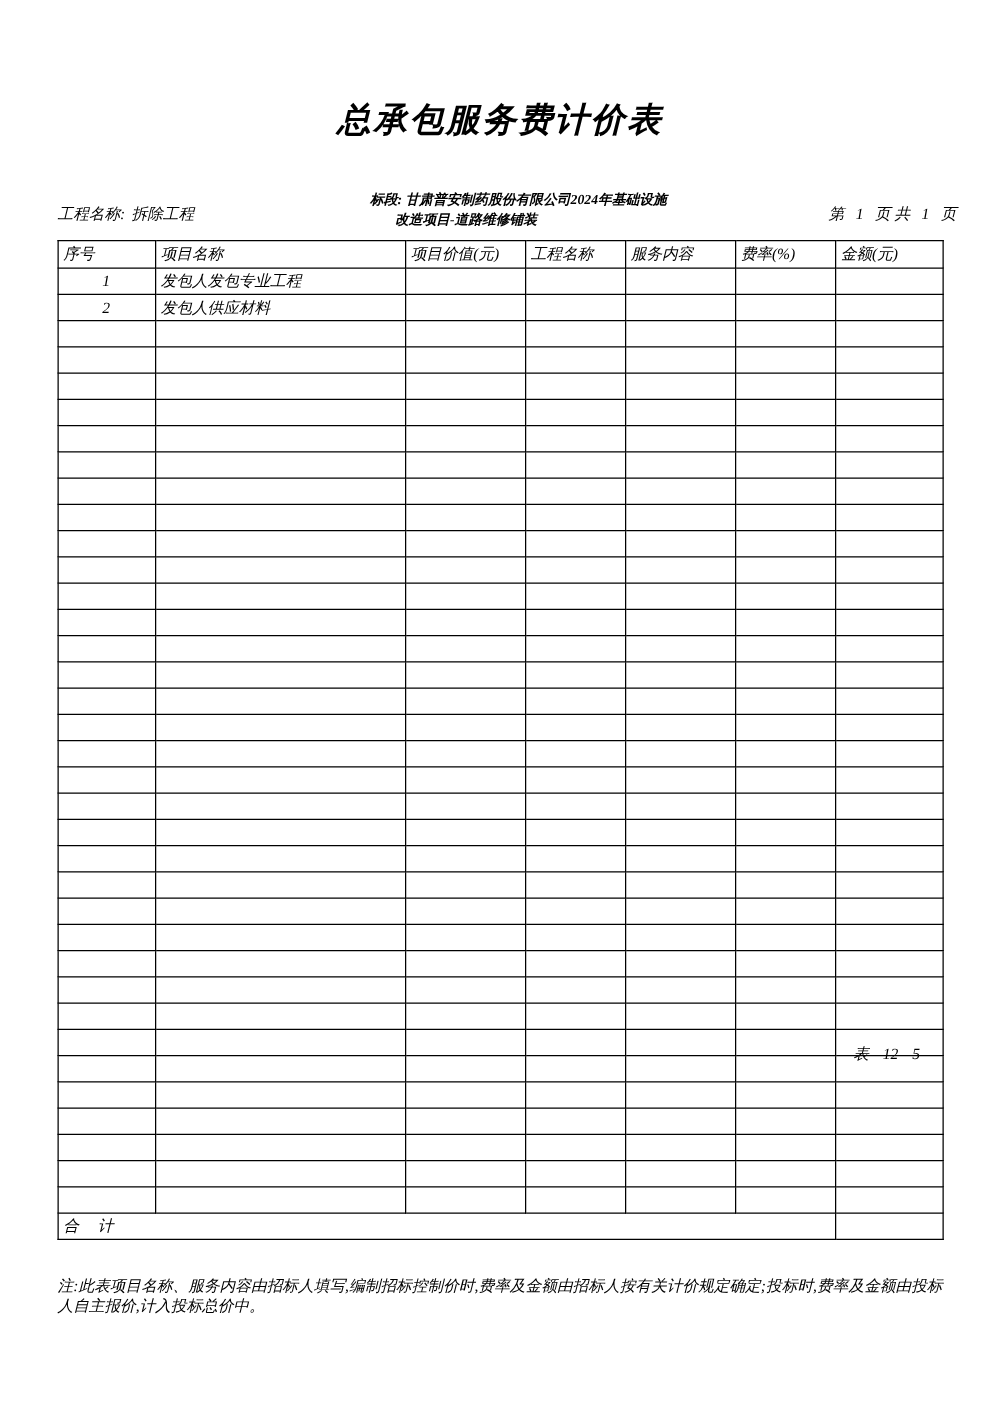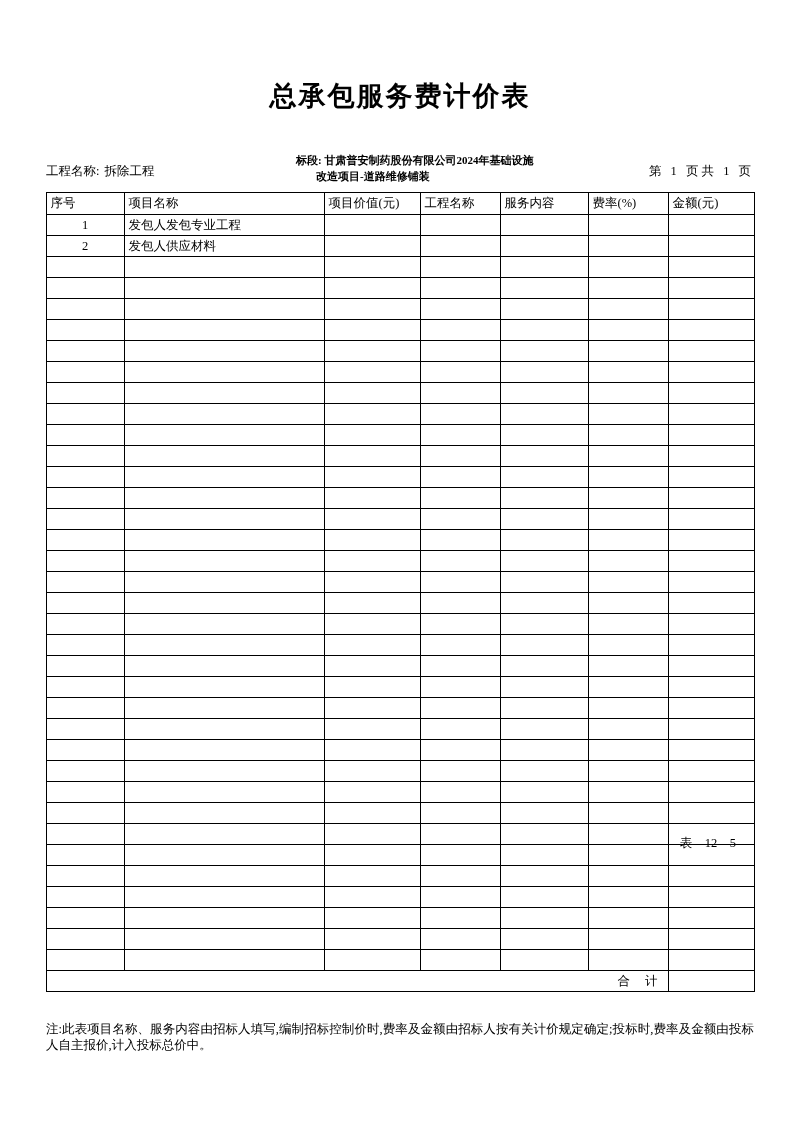--- a/index.html
+++ b/index.html
@@ -12,20 +12,21 @@
     height: 1128px;
     font-family: "Liberation Serif", "DejaVu Serif", serif;
     color: #000000;
     position: relative;
   }
   .page {
     width: 800px;
     height: 920px;
     position: relative;
     box-sizing: border-box;
+    font-style: italic;
   }
   .title {
     text-align: center;
     font-family: "DejaVu Sans", "Liberation Sans", sans-serif;
     font-size: 27px;
     font-weight: bold;
     letter-spacing: 2px;
     margin: 0;
     padding-top: 78px;
   }
@@ -63,21 +64,21 @@
   }
   .section-block .bold {
     font-weight: bold;
   }
   .section-block .line2 {
     margin-left: 20px;
     white-space: nowrap;
   }
   .page-no {
     position: absolute;
-    right: 46px;
+    right: 32px;
     top: 11px;
     font-size: 12.5px;
     white-space: nowrap;
   }
   .page-no span {
     margin: 0 3px;
   }
   table.main {
     border-collapse: collapse;
     margin: 6px auto 0 auto;
@@ -98,21 +99,21 @@
     height: 22px;
   }
   .c-seq   { width: 78px;  text-align: center; }
   .c-name  { width: 200px; text-align: left; }
   .c-value { width: 96px;  text-align: center;}
   .c-cont  { width: 80px;  text-align: center;}
   .c-base  { width: 88px;  text-align: center;}
   .c-rate  { width: 80px;  text-align: center;}
   .c-amt   { width: 86px;  text-align: center;}
   .total-cell {
-    text-align: right;
+    text-align: left;
     letter-spacing: 6px;
   }
   .notes {
     margin: 29px 46px 0 46px;
     font-size: 12.5px;
     line-height: 16px;
     text-align: justify;
   }
   .formno {
     position: absolute;

